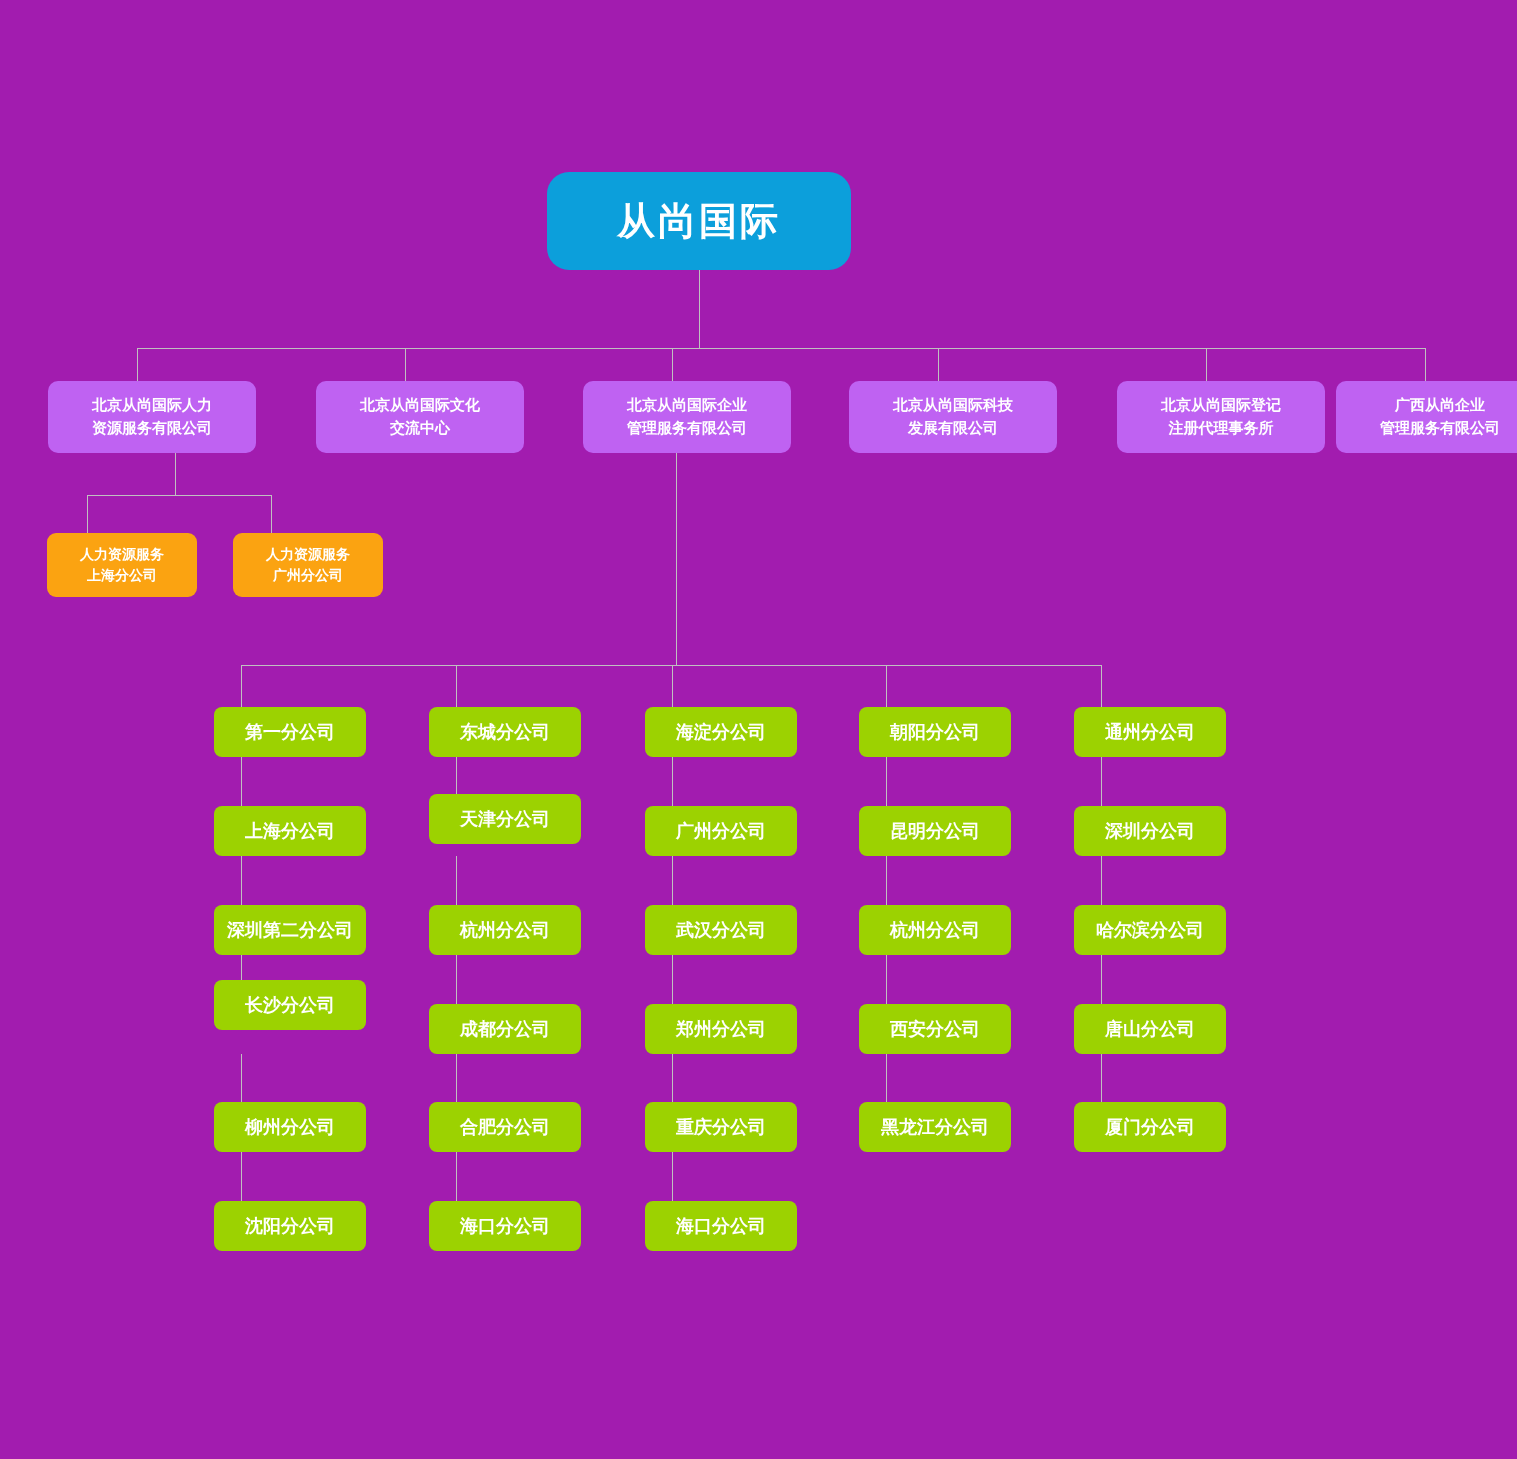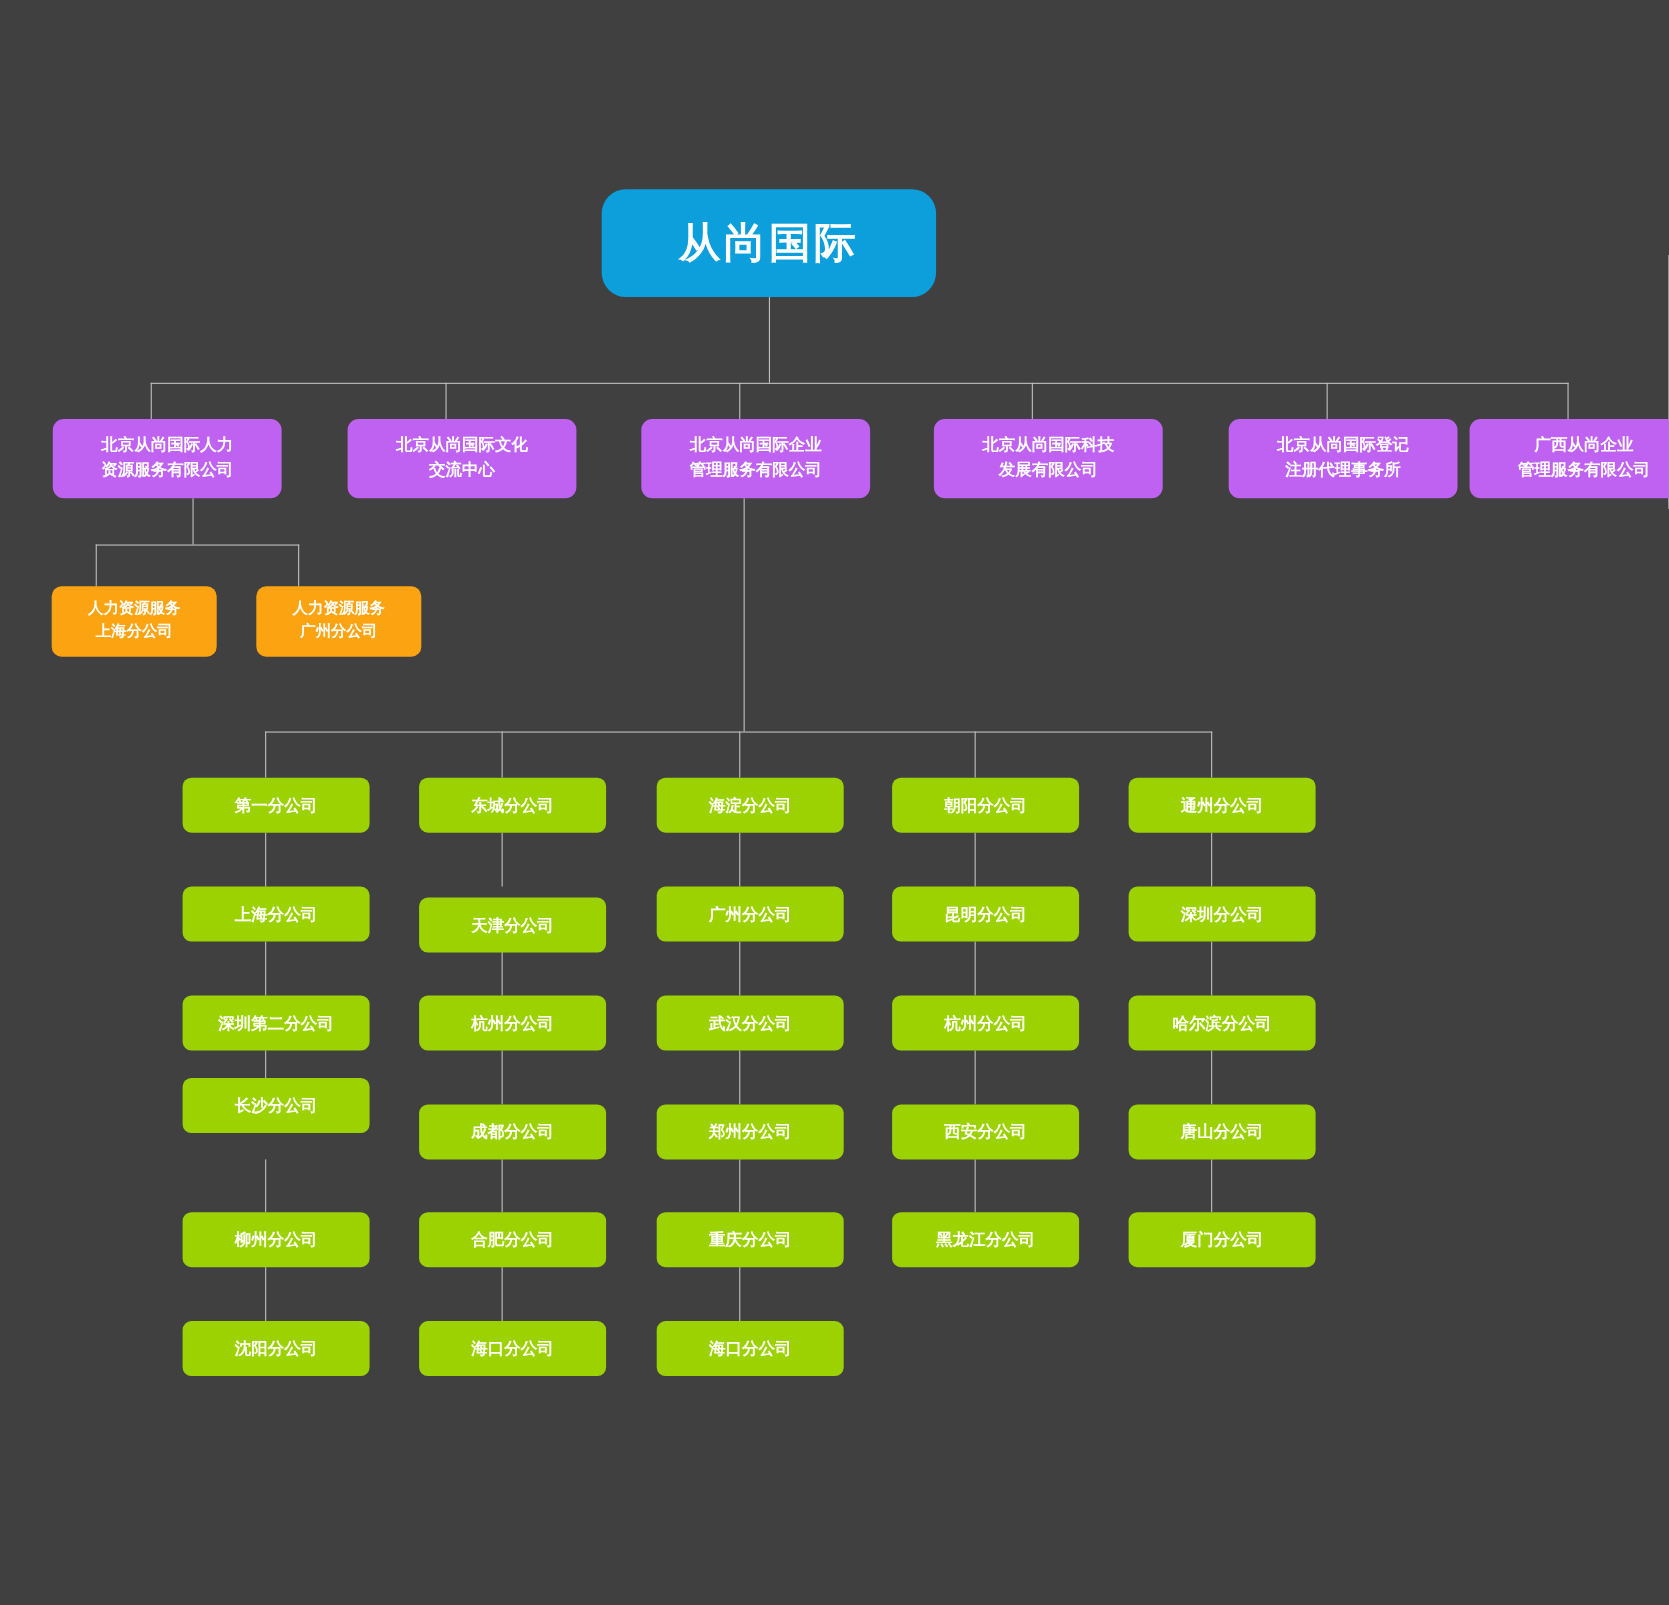--- a/index.html
+++ b/index.html
@@ -1,34 +1,34 @@
 <!DOCTYPE html>
 <html><head>
 <meta charset="utf-8">
 <style>
   html,body{margin:0;padding:0;background:#ffffff;}
   .canvas{
-    position:relative;width:1517px;height:1459px;background:#404040;
-    font-family:Liberation Mono, monospace;overflow:hidden;
+    position:relative;width:1517px;height:1459px;background:#a21caf;
+    font-family:Liberation Serif, serif;overflow:hidden;
   }
   .line{position:absolute;background:#c0c0c0;}
   .vl{width:1px;}
   .hl{height:1px;}
   .node{
     position:absolute;display:flex;flex-direction:column;align-items:center;justify-content:center;
     color:#ffffff;font-weight:bold;text-align:center;box-sizing:border-box;cursor:default;
   }
   .node .ln{display:block;}
   .root-node{
     left:547px;top:172px;width:304px;height:98px;border-radius:22px;
     background:#0c9fdb;font-size:38px;letter-spacing:3px;
   }
   .l2{top:381px;width:208px;height:72px;border-radius:10px;background:#bf62f2;font-size:15px;line-height:23px;}
   .hr{top:533px;width:150px;height:64px;border-radius:9px;background:#fba311;font-size:14px;line-height:21px;}
-  .g{width:170px;height:50px;border-radius:8px;background:#9cd201;font-size:15px;}
+  .g{width:152px;height:50px;border-radius:8px;background:#9cd201;font-size:18px;margin-left:48px;}
 </style>
 </head>
 <body>
 
 <div class="canvas">
 
   <div class="line vl" style="left:699px;top:270px;height:78px"></div>
   <div class="line hl" style="left:137px;top:348px;width:1289px"></div>
   <div class="line vl" style="left:137px;top:348px;height:33px"></div>
   <div class="line vl" style="left:405px;top:348px;height:33px"></div>
@@ -127,21 +127,21 @@
   <div class="node g" style="left:166px;top:1102px">
     <span class="ln">柳州分公司</span>
   </div>
   <div class="node g" style="left:166px;top:1201px">
     <span class="ln">沈阳分公司</span>
   </div>
 
   <div class="node g" style="left:381px;top:707px">
     <span class="ln">东城分公司</span>
   </div>
-  <div class="node g" style="left:381px;top:816px">
+  <div class="node g" style="left:381px;top:794px">
     <span class="ln">天津分公司</span>
   </div>
   <div class="node g" style="left:381px;top:905px">
     <span class="ln">杭州分公司</span>
   </div>
   <div class="node g" style="left:381px;top:1004px">
     <span class="ln">成都分公司</span>
   </div>
   <div class="node g" style="left:381px;top:1102px">
     <span class="ln">合肥分公司</span>

